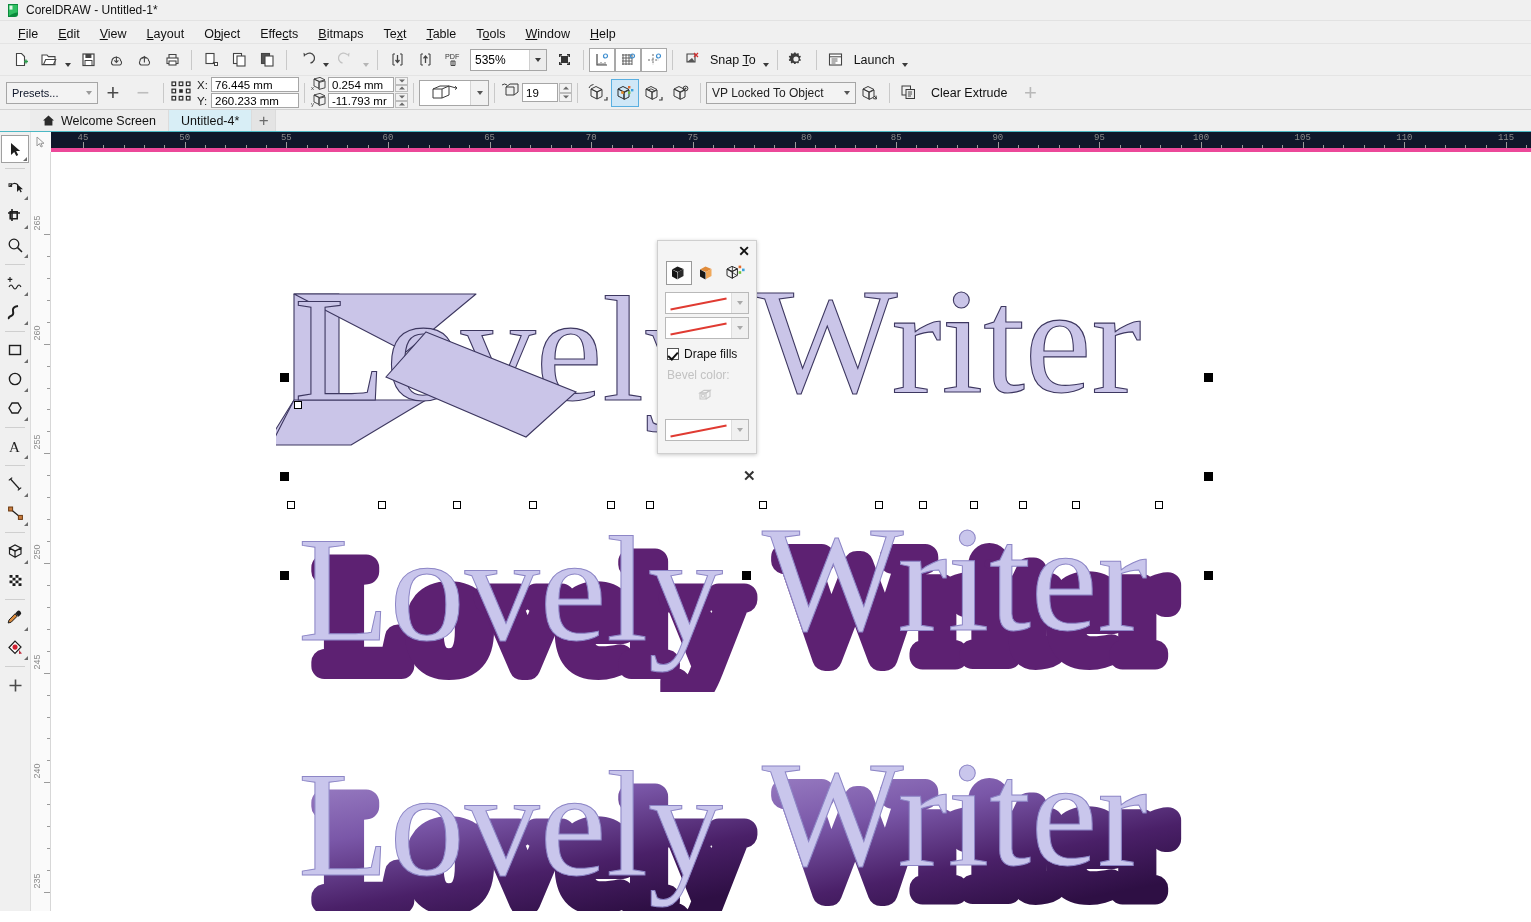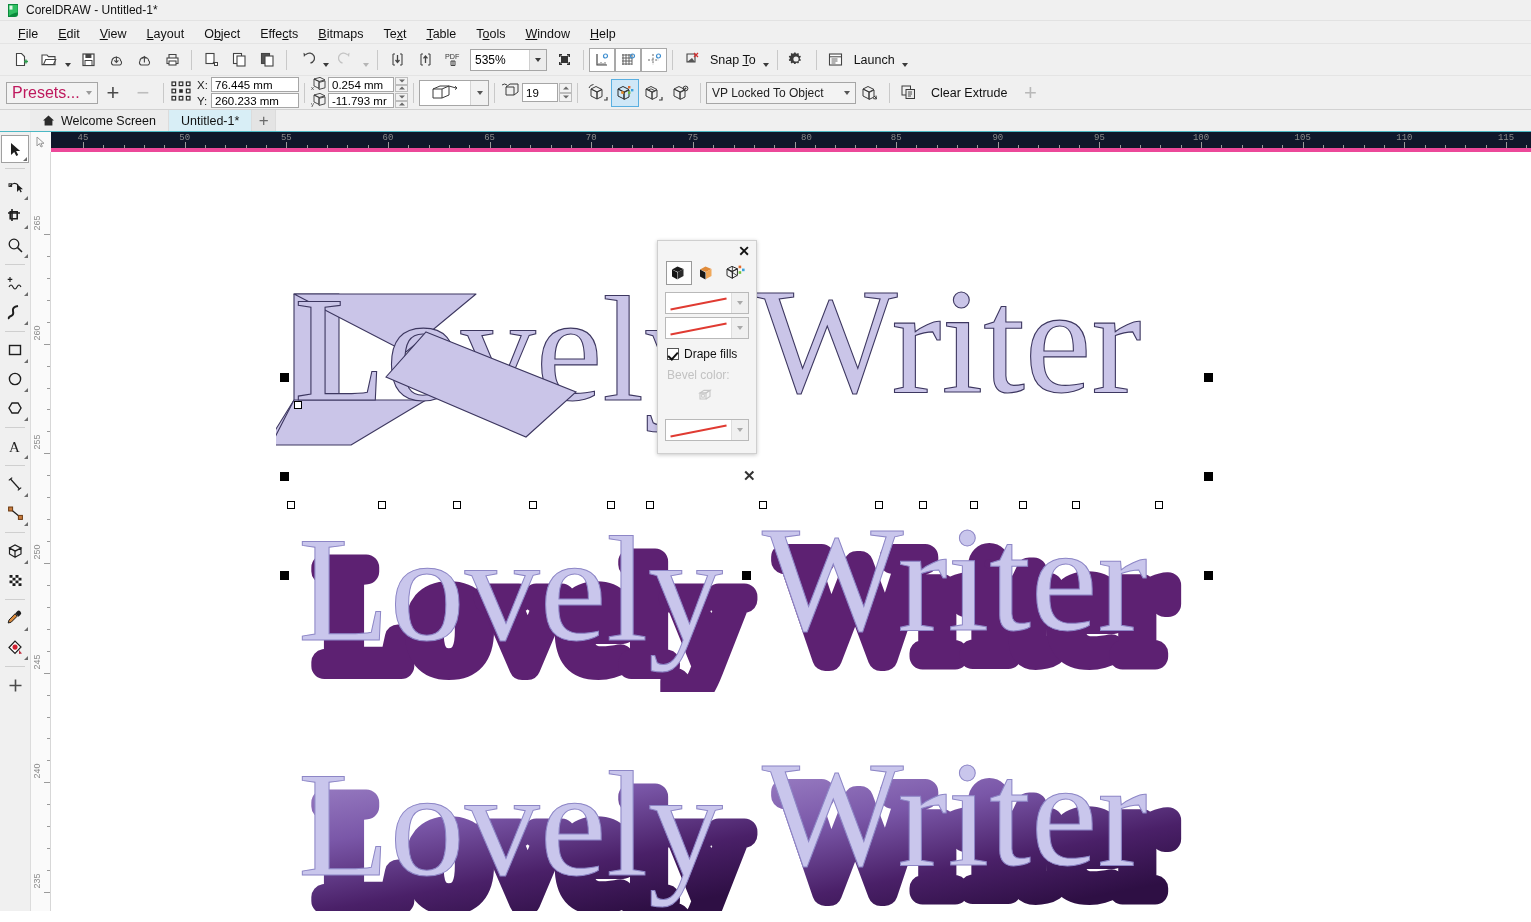--- a/index.html
+++ b/index.html
@@ -74,21 +74,21 @@
 
   
   #propbar{
     height:34px;background:#f0f0f0;display:flex;align-items:center;
     padding-left:6px;border-bottom:1px solid #d2d2d2;
   }
   .presets{
     display:flex;align-items:center;height:22px;width:92px;border:1px solid #a6a6a6;
     background:#f3f3f3;
   }
-  .presets span{font-size:16px;padding-left:5px;color:#be185d;flex:1;}
+  .presets span{font-size:11px;padding-left:5px;color:#0f172a;flex:1;}
   .presets .cb{width:16px;height:20px;display:flex;align-items:center;justify-content:center;}
   .presets .cb:after{content:"";border-left:3.5px solid transparent;border-right:3.5px solid transparent;border-top:4px solid #9a9a9a;}
   .plus-big, .minus-big{
     width:30px;height:28px;display:flex;align-items:center;justify-content:center;
     font-size:22px;color:#4a4a4a;line-height:1;font-weight:400;cursor:default;
   }
   .minus-big{color:#bdbdbd;}
   .xyblock{display:flex;align-items:center;}
   .xyfields{display:flex;flex-direction:column;gap:1px;margin-left:4px;}
   .xyrow{display:flex;align-items:center;height:15px;}
@@ -585,21 +585,21 @@
   <div class="spacerleft"></div>
   <div class="dtab">
     <span class="homeicon">
       <svg width="13" height="13" viewBox="0 0 13 13">
         <path d="M1 6.5 L6.5 1.5 L12 6.5 h-1.6 v5 h-7.8 v-5z" fill="#2b2b2b"></path>
       </svg>
     </span>
     <span>Welcome Screen</span>
   </div>
   <div class="dtab active">
-    <span>Untitled-1*</span>
+    <span>Untitled-4*</span>
   </div>
   <div class="tabadd">+</div>
   <div class="tabrest"></div>
 </div>
 
 <div id="main">
 
   <div id="toolbox">
     <div class="tool sel">
       <svg width="17" height="17" viewBox="0 0 17 17">

